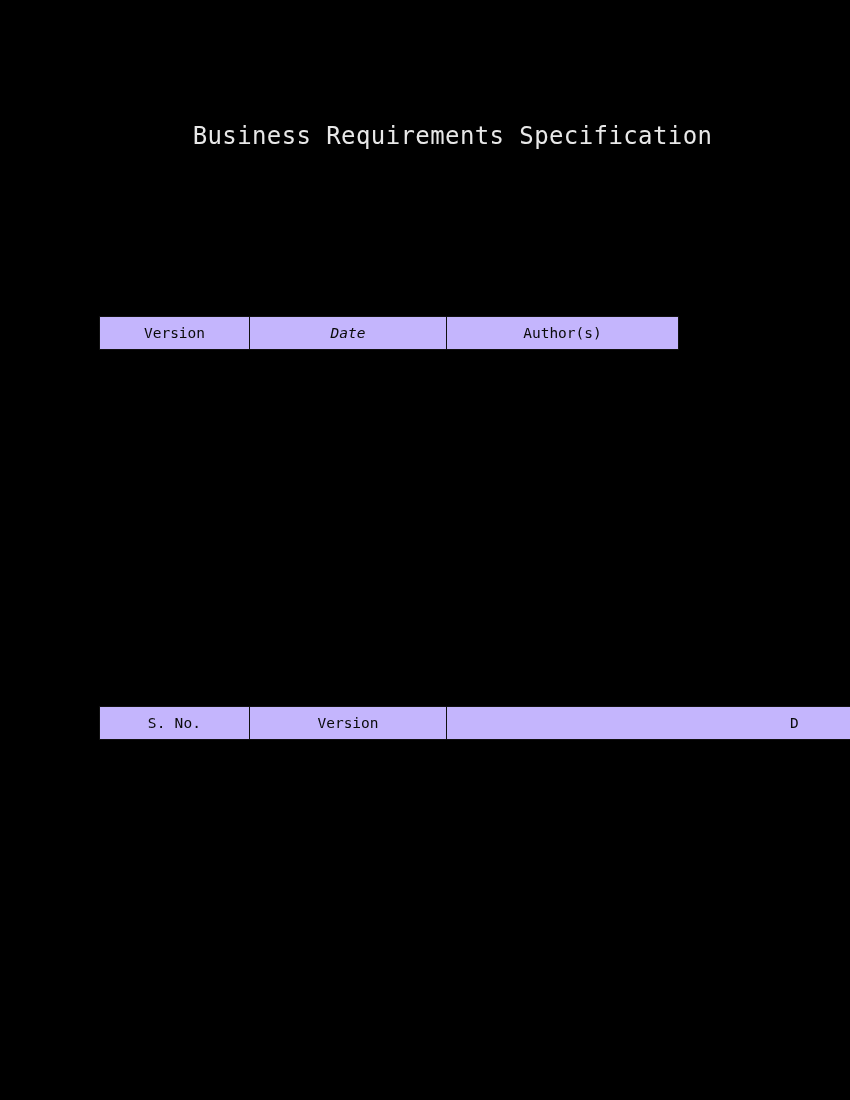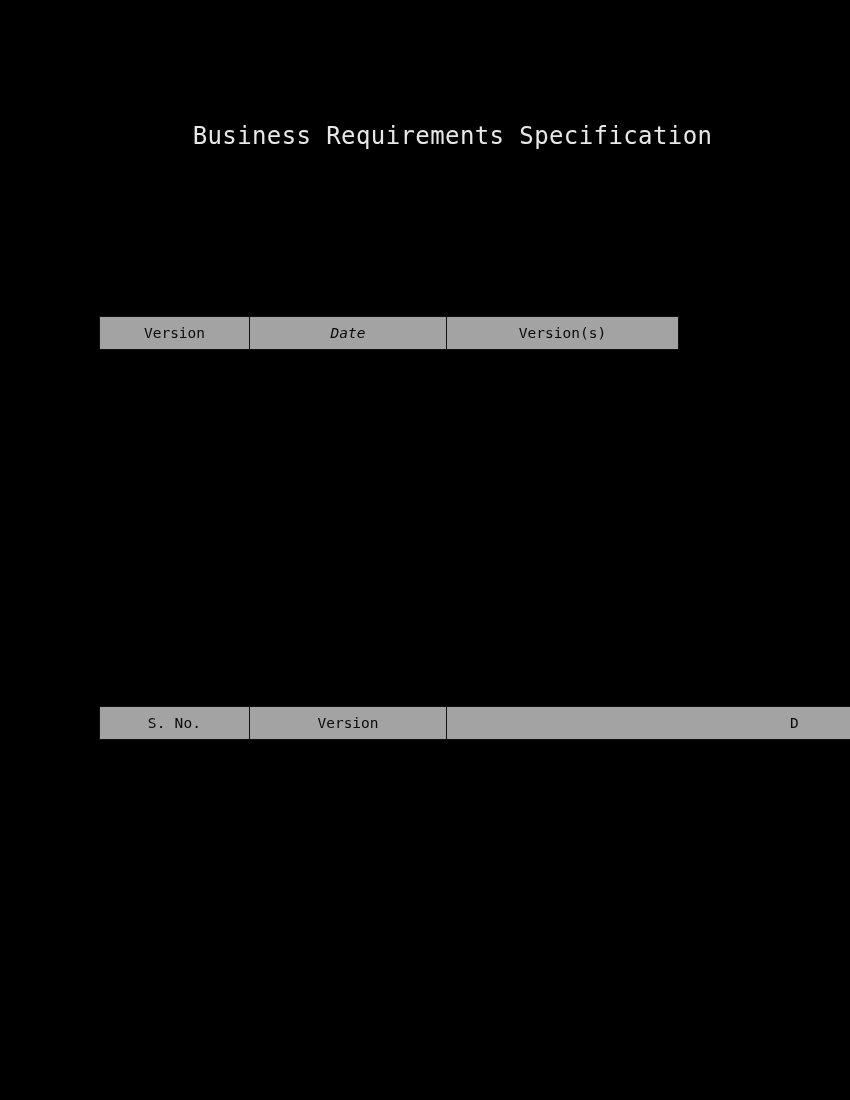--- a/index.html
+++ b/index.html
@@ -40,21 +40,21 @@
 
   
   .doc-table {
     position: absolute;
     border-collapse: collapse;
     table-layout: fixed;
     background: #cccccc;
   }
 
   .doc-table td {
-    background: #a3a3a3;
+    background: #c4b5fd;
     color: #0a0a0a;
     border: 1.5px solid #111111;
     text-align: center;
     vertical-align: middle;
     padding: 0;
     height: 32px;
     font-family: "DejaVu Sans Mono", "Liberation Mono", monospace;
     font-size: 14.5px;
     line-height: 32px;
     white-space: nowrap;
@@ -97,21 +97,21 @@
 
 <div class="page">
 
   <div class="doc-title">Business Requirements Specification</div>
 
   <table class="doc-table" id="table-revision">
     <tbody>
       <tr>
         <td class="c-version mono-label">Version</td>
         <td class="c-date mono-label">Date</td>
-        <td class="c-author mono-label">Version(s)</td>
+        <td class="c-author mono-label">Author(s)</td>
       </tr>
     </tbody>
   </table>
 
   <table class="doc-table" id="table-changelog">
     <tbody>
       <tr>
         <td class="c-sno serif-label">S. No.</td>
         <td class="c-version mono-label">Version</td>
         <td class="c-desc serif-label">D</td>

